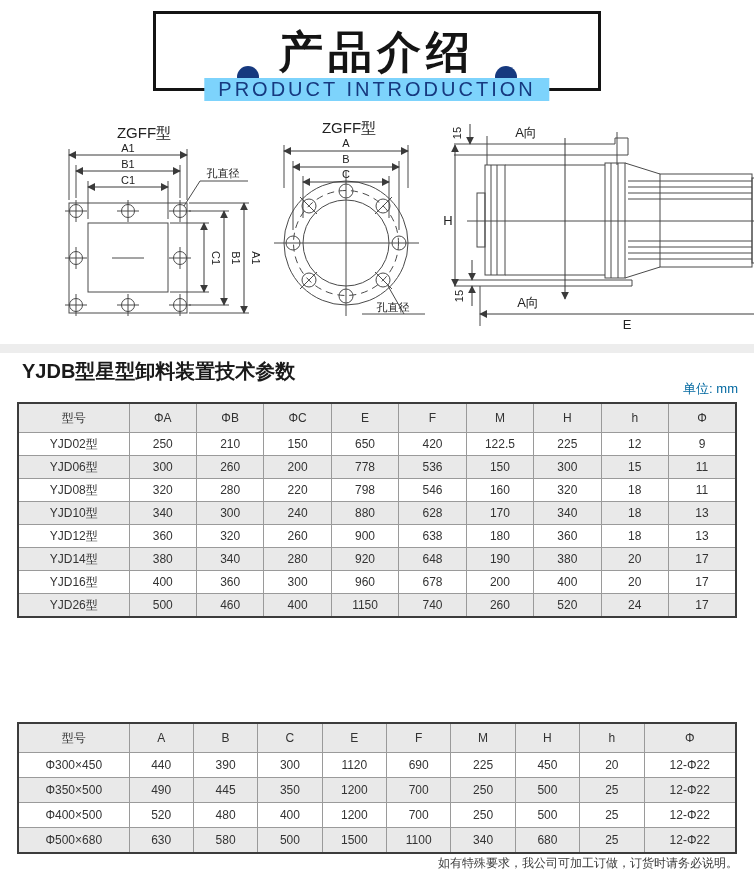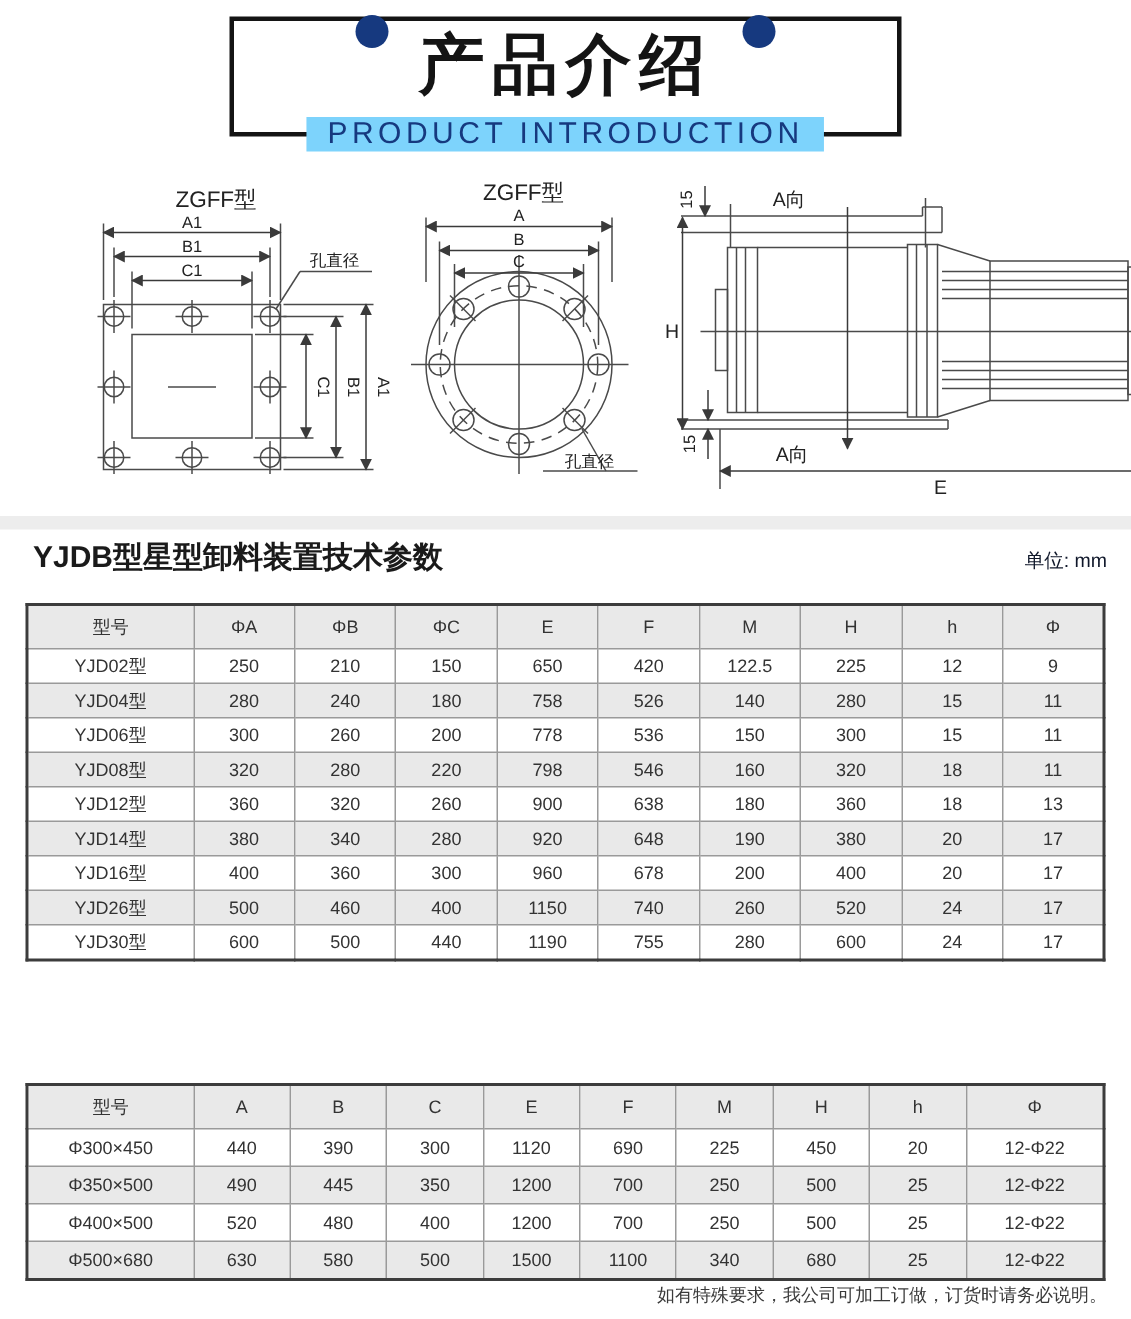--- a/index.html
+++ b/index.html
@@ -4,41 +4,41 @@
 <style>
   html,body{margin:0;padding:0;}
   body{
     width:754px;height:879px;background:#ffffff;position:relative;overflow:hidden;
     font-family:"Liberation Sans","DejaVu Sans",sans-serif;color:#222;
   }
   
   .hero{
     position:absolute;top:11px;left:50%;transform:translateX(-50%);
     width:442px;height:74px;border:3px solid #141414;
-    display:flex;align-items:flex-start;justify-content:center;gap:20px;
+    display:flex;align-items:flex-end;justify-content:center;gap:20px;
   }
   .hero .cn{font-size:44px;font-weight:700;letter-spacing:5px;color:#141414;padding-bottom:6px;}
   .dot{width:22px;height:22px;border-radius:50%;background:#16397f;margin-top:-4px;}
   .hero .en{
     position:absolute;left:50%;bottom:-13px;transform:translateX(-50%);
     background:#7dd3fc;padding:0 14px;white-space:nowrap;
     color:#16397f;font-size:20px;letter-spacing:3px;font-weight:500;
   }
   
   .drawings{position:absolute;top:118px;left:0;width:754px;height:228px;margin-left:44px;}
   .draw{position:absolute;top:0;}
   .ln line,.ln rect,.ln circle{stroke:#4a4a4a;stroke-width:1;fill:none;}
   .dim line{stroke:#3a3a3a;stroke-width:1;fill:none;}
   svg text{fill:#222;font-size:11px;text-anchor:middle;font-family:"Liberation Sans","DejaVu Sans",sans-serif;}
   svg text.t15{font-size:15px;}
   svg text.t13{font-size:13px;}
   
   .band{position:absolute;top:344px;left:0;width:754px;height:9px;background:#ededed;}
   .sec-title{position:absolute;top:358px;left:22px;font-size:20px;font-weight:700;color:#1a1a1a;}
-  .unit{position:absolute;top:365px;right:16px;font-size:13px;color:#0f172a;}
+  .unit{position:absolute;top:380px;right:16px;font-size:13px;color:#0369a1;}
   
   table.spec{border-collapse:collapse;table-layout:fixed;width:720px;position:absolute;left:17px;
     font-size:12px;color:#333;border:2px solid #3c3c3c;}
   table.spec th,table.spec td{border:1px solid #9a9a9a;text-align:center;padding:0;overflow:hidden;}
   table.spec th{height:28px;font-weight:400;background:#e9e9e9;}
   table.spec td{background:#ffffff;}
   table.spec tbody tr:nth-child(even) td{background:#e9e9e9;}
   table.t1{top:402px;}
   table.t1 td{height:22px;}
   table.t2{top:722px;}
@@ -268,32 +268,20 @@
         <td>210</td>
         <td>150</td>
         <td>650</td>
         <td>420</td>
         <td>122.5</td>
         <td>225</td>
         <td>12</td>
         <td>9</td>
       </tr>
       <tr>
-        <td>YJD04型</td>
-        <td>280</td>
-        <td>240</td>
-        <td>180</td>
-        <td>758</td>
-        <td>526</td>
-        <td>140</td>
-        <td>280</td>
-        <td>15</td>
-        <td>11</td>
-      </tr>
-      <tr>
         <td>YJD06型</td>
         <td>300</td>
         <td>260</td>
         <td>200</td>
         <td>778</td>
         <td>536</td>
         <td>150</td>
         <td>300</td>
         <td>15</td>
         <td>11</td>
@@ -304,20 +292,32 @@
         <td>280</td>
         <td>220</td>
         <td>798</td>
         <td>546</td>
         <td>160</td>
         <td>320</td>
         <td>18</td>
         <td>11</td>
       </tr>
       <tr>
+        <td>YJD10型</td>
+        <td>340</td>
+        <td>300</td>
+        <td>240</td>
+        <td>880</td>
+        <td>628</td>
+        <td>170</td>
+        <td>340</td>
+        <td>18</td>
+        <td>13</td>
+      </tr>
+      <tr>
         <td>YJD12型</td>
         <td>360</td>
         <td>320</td>
         <td>260</td>
         <td>900</td>
         <td>638</td>
         <td>180</td>
         <td>360</td>
         <td>18</td>
         <td>13</td>
@@ -351,32 +351,20 @@
         <td>500</td>
         <td>460</td>
         <td>400</td>
         <td>1150</td>
         <td>740</td>
         <td>260</td>
         <td>520</td>
         <td>24</td>
         <td>17</td>
       </tr>
-      <tr>
-        <td>YJD30型</td>
-        <td>600</td>
-        <td>500</td>
-        <td>440</td>
-        <td>1190</td>
-        <td>755</td>
-        <td>280</td>
-        <td>600</td>
-        <td>24</td>
-        <td>17</td>
-      </tr>
     </tbody>
   </table>
 
 <table class="spec t2">
   <colgroup>
     <col style="width:111px">
     <col>
       <col>
       <col>
       <col>

